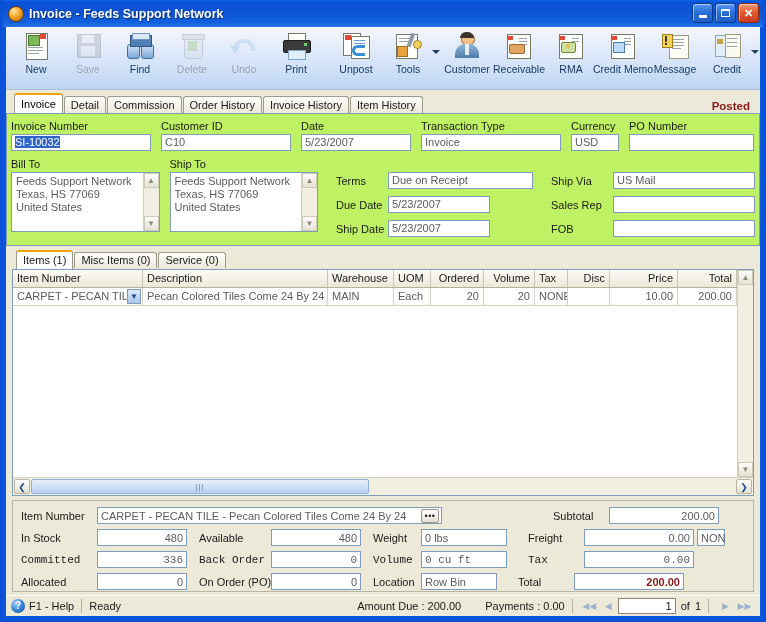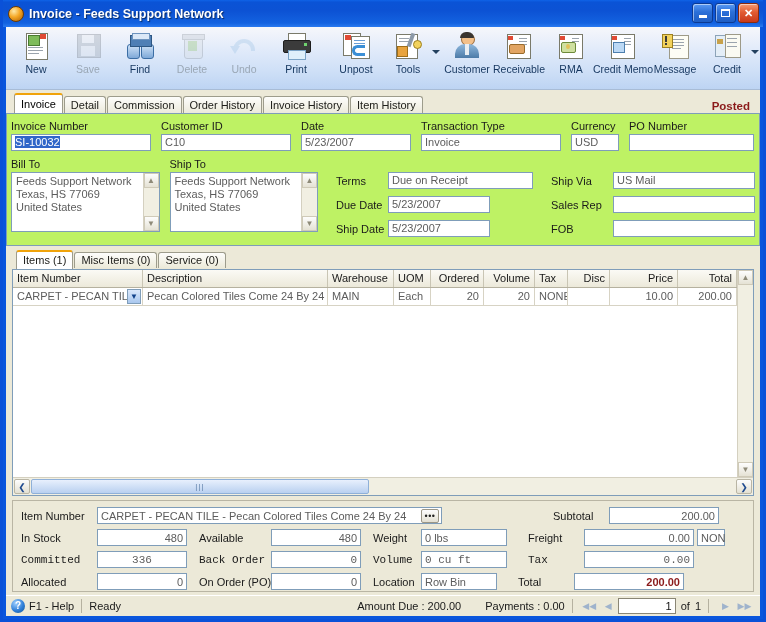--- a/index.html
+++ b/index.html
@@ -626,21 +626,21 @@
         <div class="dl" style="width:48px;margin-left:12px;">Weight</div>
         <div class="dbox" style="width:86px;">0 lbs</div>
 
         <div class="dl" style="width:56px;margin-left:21px;">Freight</div>
         <div class="dbox r" style="width:110px;">0.00</div>
         <div class="dbox" style="width:28px;margin-left:3px;text-align:center;">NON</div>
       </div>
 
       <div style="display:flex;align-items:center;margin-top:5px;font-family:Liberation Mono, monospace;">
         <div class="dl" style="width:76px;">Committed</div>
-        <div class="dbox r" style="width:90px;text-align:center;">336</div>
+        <div class="dbox r" style="width:90px;">336</div>
         <div class="dl" style="width:72px;margin-left:12px;">Back Order</div>
         <div class="dbox r" style="width:90px;">0</div>
         <div class="dl" style="width:48px;margin-left:12px;">Volume</div>
         <div class="dbox" style="width:86px;">0 cu ft</div>
 
         <div class="dl" style="width:56px;margin-left:21px;">Tax</div>
         <div class="dbox r" style="width:110px;">0.00</div>
       </div>
 
       <div style="display:flex;align-items:center;margin-top:5px;">

